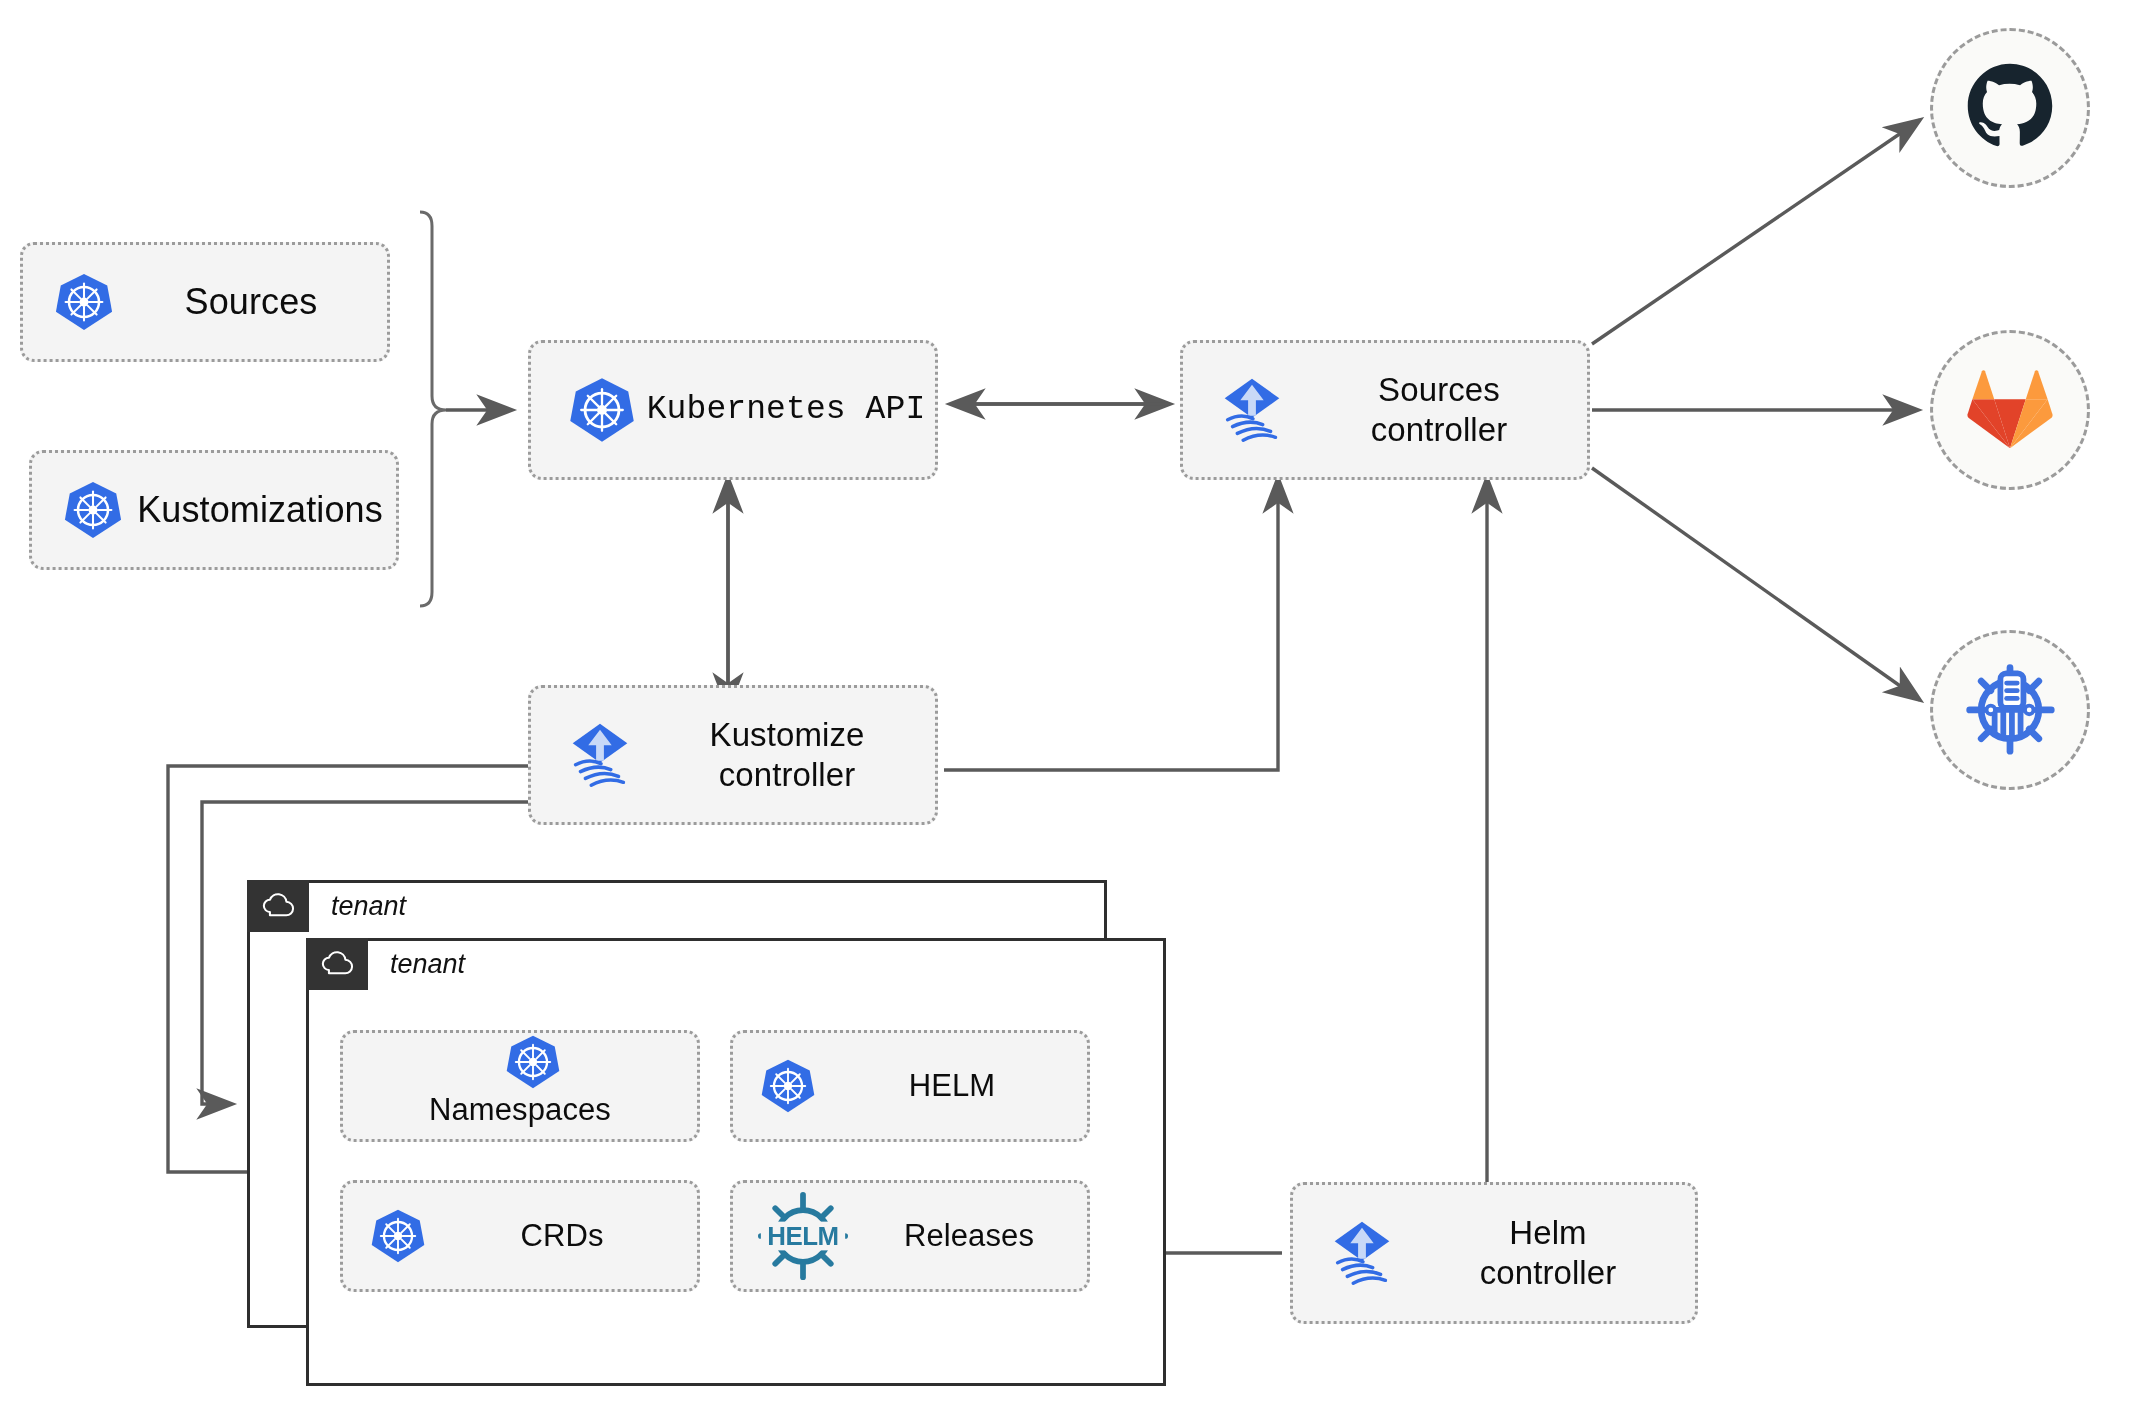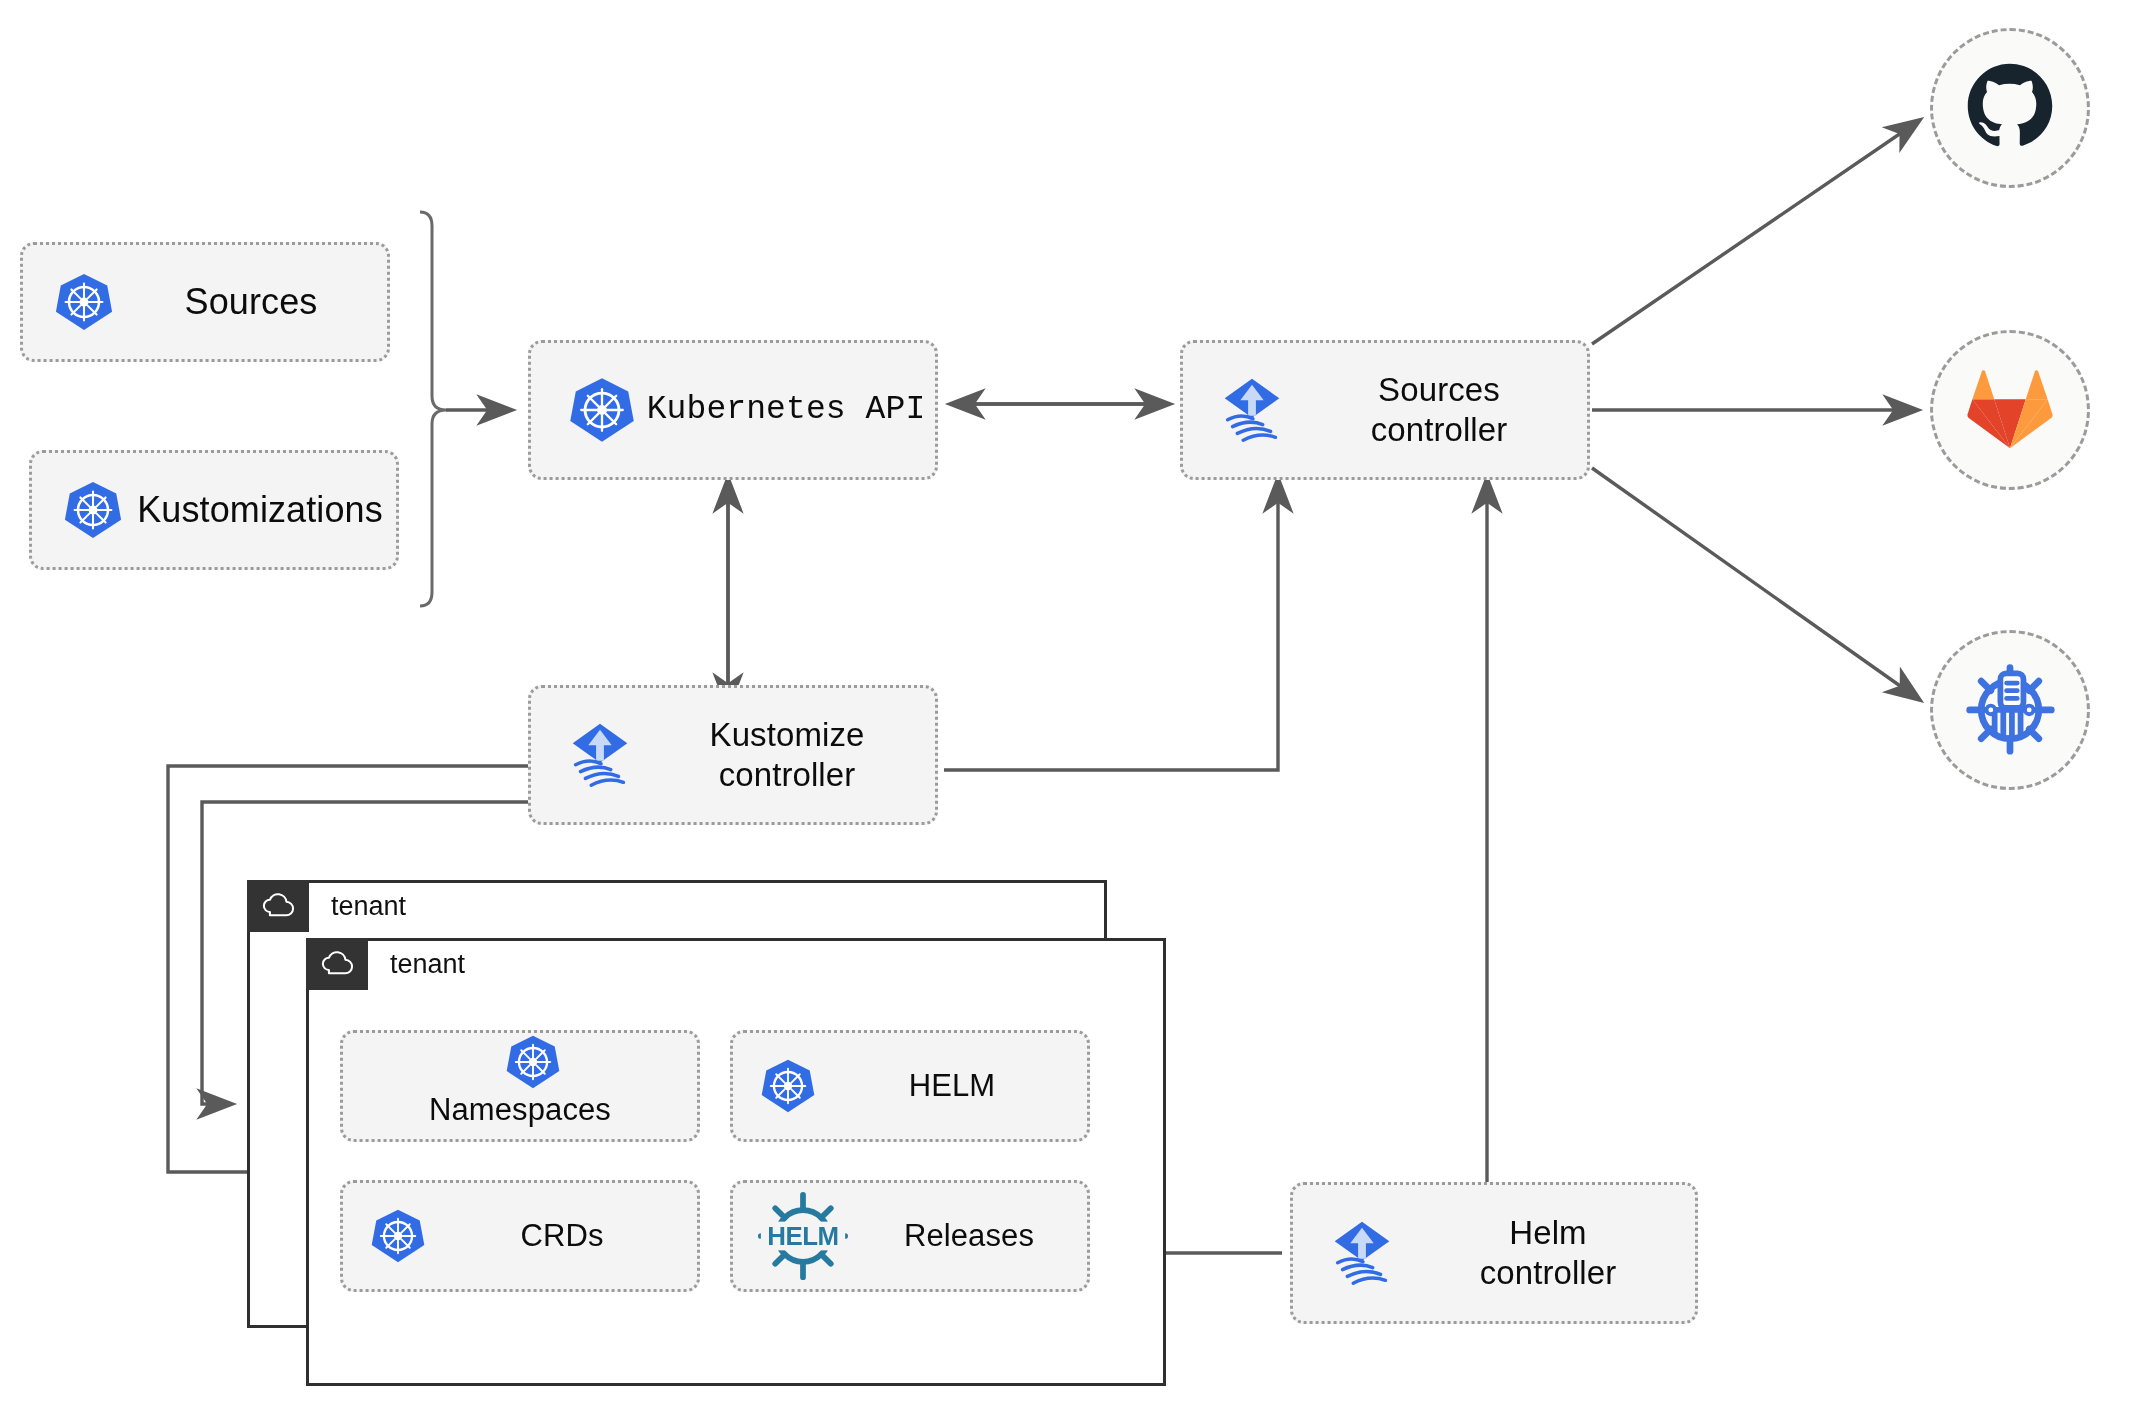--- a/index.html
+++ b/index.html
@@ -16,21 +16,21 @@
   .res .lbl{font-size:36px;}
   .ctrl .lbl{font-size:33px;}
   .inner .lbl{font-size:31px;}
 
   .circ{position:absolute;box-sizing:border-box;width:160px;height:160px;border-radius:50%;
         background:#fafaf8;border:3px dashed #9b9b9b;display:flex;align-items:center;justify-content:center;}
 
   .tenant{position:absolute;box-sizing:border-box;background:#ffffff;border:3px solid #2f2f2f;}
   .tenant .bar{position:absolute;left:-3px;top:-3px;display:flex;align-items:center;}
   .tenant .tag{width:62px;height:52px;background:#333333;display:flex;align-items:center;justify-content:center;}
-  .tenant .tname{font-size:27px;color:#111;padding-left:22px;}
+  .tenant .tname{font-size:27px;color:#111;padding-left:22px;font-style:italic;}
 </style>
 </head>
 <body>
 
 <div id="stage">
 
   <svg id="edges" viewBox="0 0 2144 1407">
     <defs>
       <marker id="ah" markerWidth="13" markerHeight="13" refX="10.5" refY="5" orient="auto" markerUnits="strokeWidth">
         <path d="M0,0.4 L12,5 L0,9.6 L3.2,5 Z" fill="#5A5A5A"></path>

